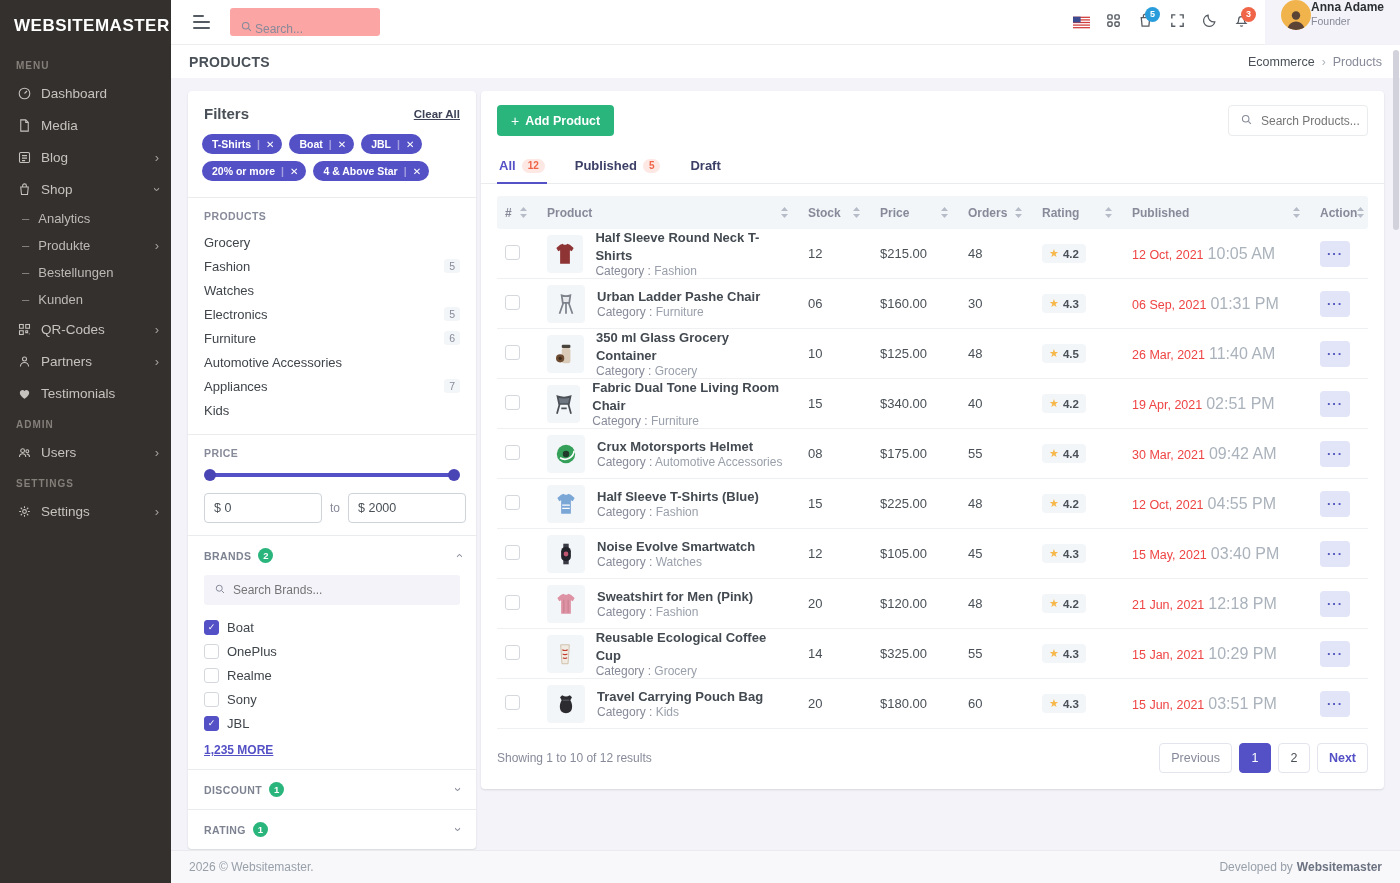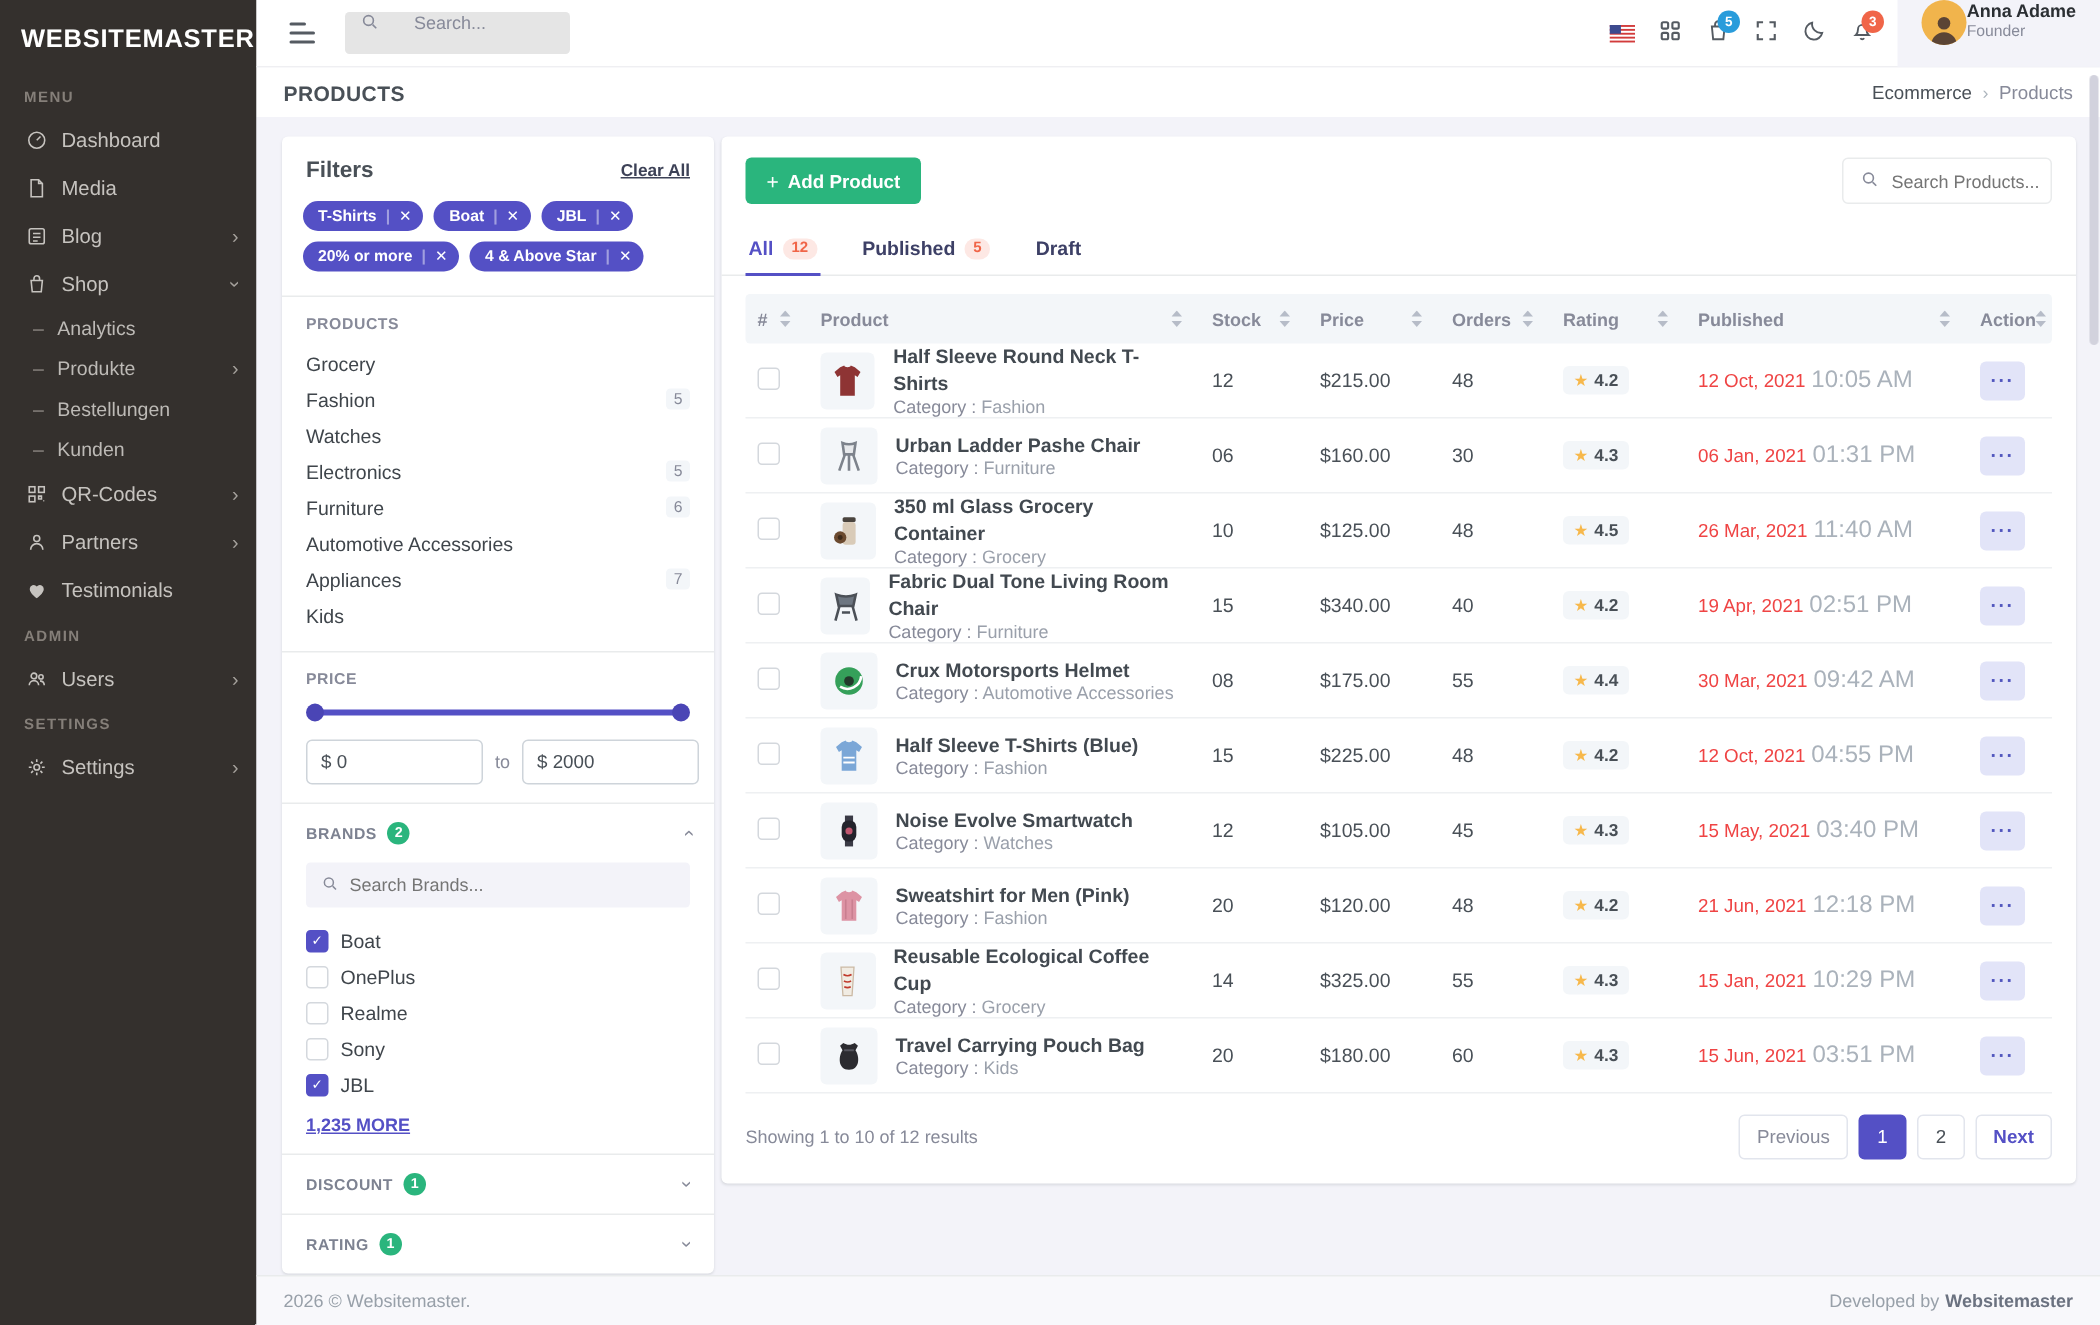--- a/index.html
+++ b/index.html
@@ -25,21 +25,21 @@
   .nav-sub .nav-text { flex:1; }
 
   
   .main { flex:1; display:flex; flex-direction:column; }
 
   .topbar { height:45px; background:#fff; display:flex; align-items:center; justify-content:space-between; padding-left:18px; border-bottom:1px solid #f0f0f3; }
   .topbar-left { display:flex; align-items:center; gap:16px; }
   .hamburger { background:none; border:none; cursor:pointer; display:flex; flex-direction:column; gap:4px; padding:4px; }
   .hamburger span { display:block; height:2px; background:#555b62; border-radius:1px; width:17px; }
   .hamburger span:first-child { width:11px; }
-  .topbar-search { display:flex; align-items:flex-start; gap:23px; background:#e5e5e5; border-radius:3px; height:28px; padding:0 10px; width:150px; }
+  .topbar-search { display:flex; align-items:flex-end; gap:2px; background:#fca5a5; border-radius:3px; height:28px; padding:0 10px; width:150px; }
   .topbar-search svg { width:13px; height:13px; color:#878a99; }
   .topbar-search input { border:none; background:transparent; outline:none; font-size:12px; width:110px; color:#495057; font-family:inherit; }
   .topbar-search input::placeholder { color:#878a99; }
   .topbar-right { display:flex; align-items:center; height:45px; }
   .top-ico { position:relative; width:32px; height:45px; display:flex; align-items:center; justify-content:center; background:none; border:none; cursor:pointer; color:#555b62; }
   .top-ico svg { width:17px; height:17px; }
   .badge-dot { position:absolute; top:7px; right:1px; min-width:15px; height:15px; border-radius:8px; color:#fff; font-size:9px; display:flex; align-items:center; justify-content:center; padding:0 3px; font-weight:bold; }
   .badge-dot.info { background:var(--info); }
   .badge-dot.danger { background:var(--danger); }
   .profile { display:flex; align-items:flex-start; gap:0; background:#f3f3f9; height:45px; padding:0 16px; margin-left:8px; cursor:pointer; }
@@ -608,21 +608,21 @@
         <span>
           <div class="prod-name">Urban Ladder Pashe Chair</div>
           <div class="prod-cat">Category : <span class="cat-val">Furniture</span></div>
         </span>
       </div>
     </div>
     <div class="td c-stock">06</div>
     <div class="td c-price">$160.00</div>
     <div class="td c-orders">30</div>
     <div class="td c-rating"><span class="rating-badge"><span class="star">★</span>4.3</span></div>
-    <div class="td c-published"><span class="pub-date">06 Jan, 2021</span><span class="pub-time">01:31 PM</span></div>
+    <div class="td c-published"><span class="pub-date">06 Sep, 2021</span><span class="pub-time">01:31 PM</span></div>
     <div class="td c-action"><button class="action-btn">···</button></div>
   </div>
               <div class="trow tr">
     <div class="td c-num"><span class="cbox"></span></div>
     <div class="td c-product">
       <div class="prod-cell">
         <span class="thumb">
                       <svg viewBox="0 0 24 24">
                         <rect x="9" y="6.5" width="8" height="14" rx="2" fill="#d9cbb8"></rect>
                         <rect x="9" y="3.5" width="8" height="3" rx="1" fill="#4a443e"></rect>

